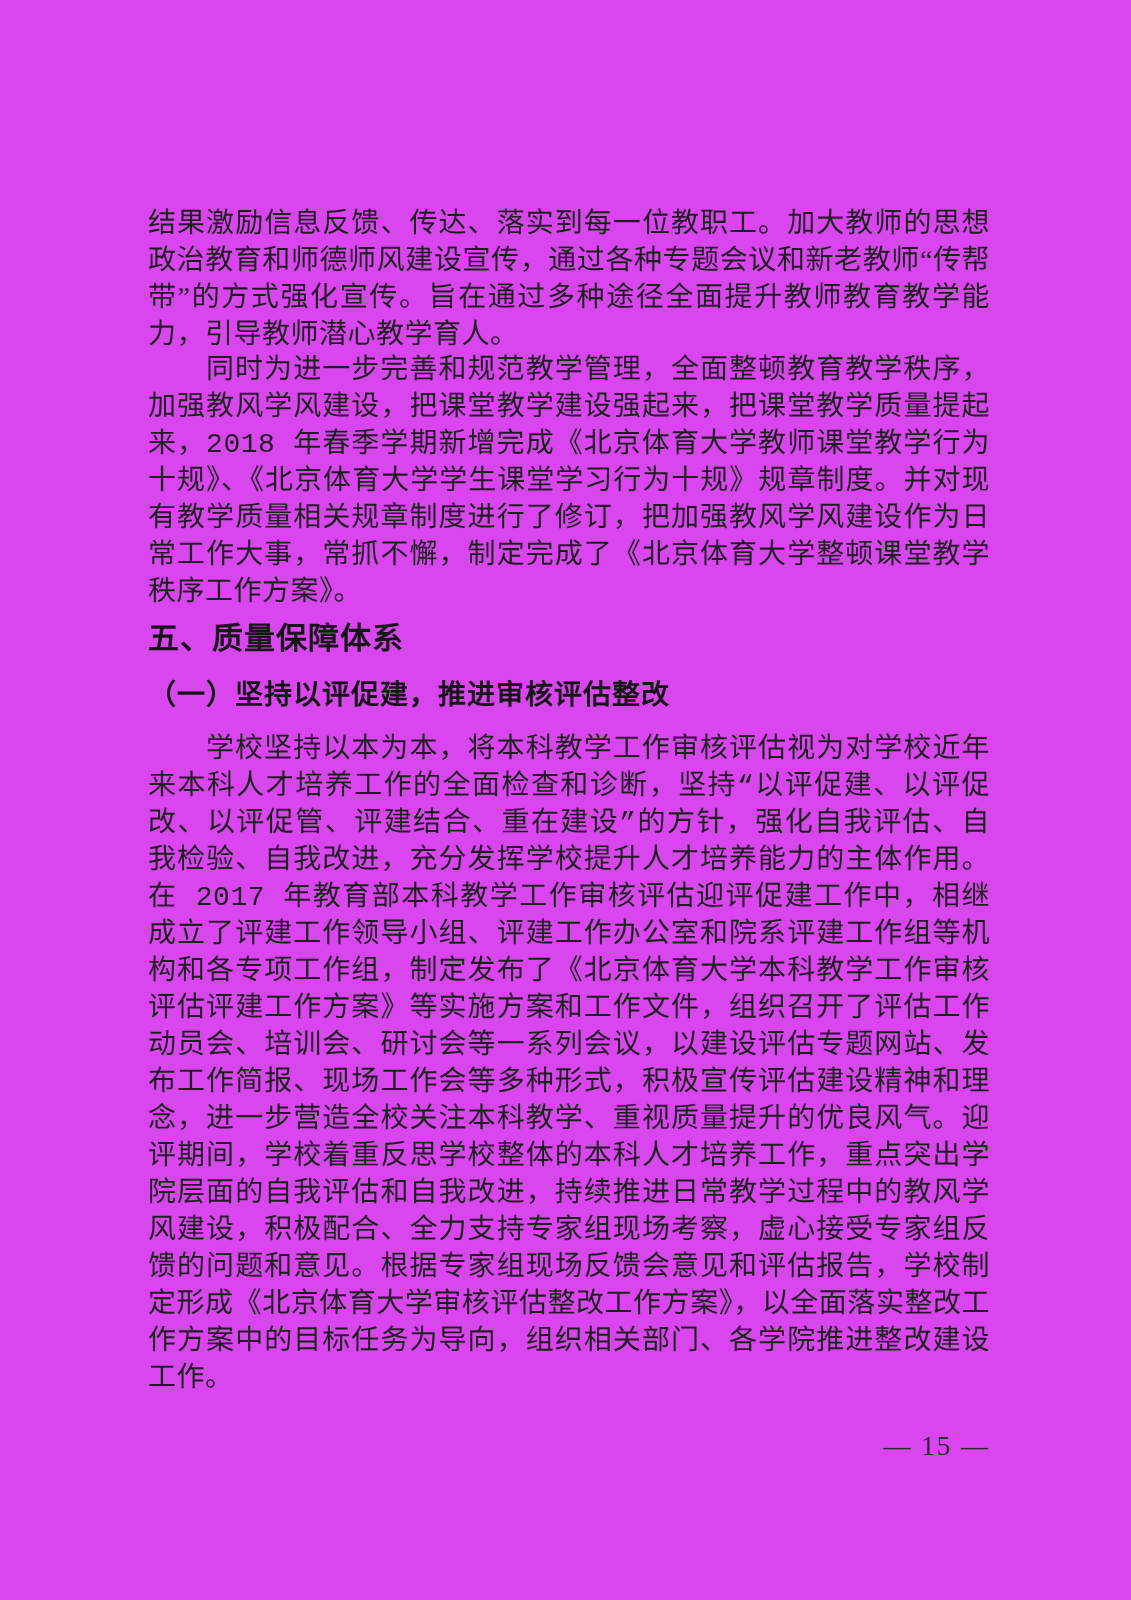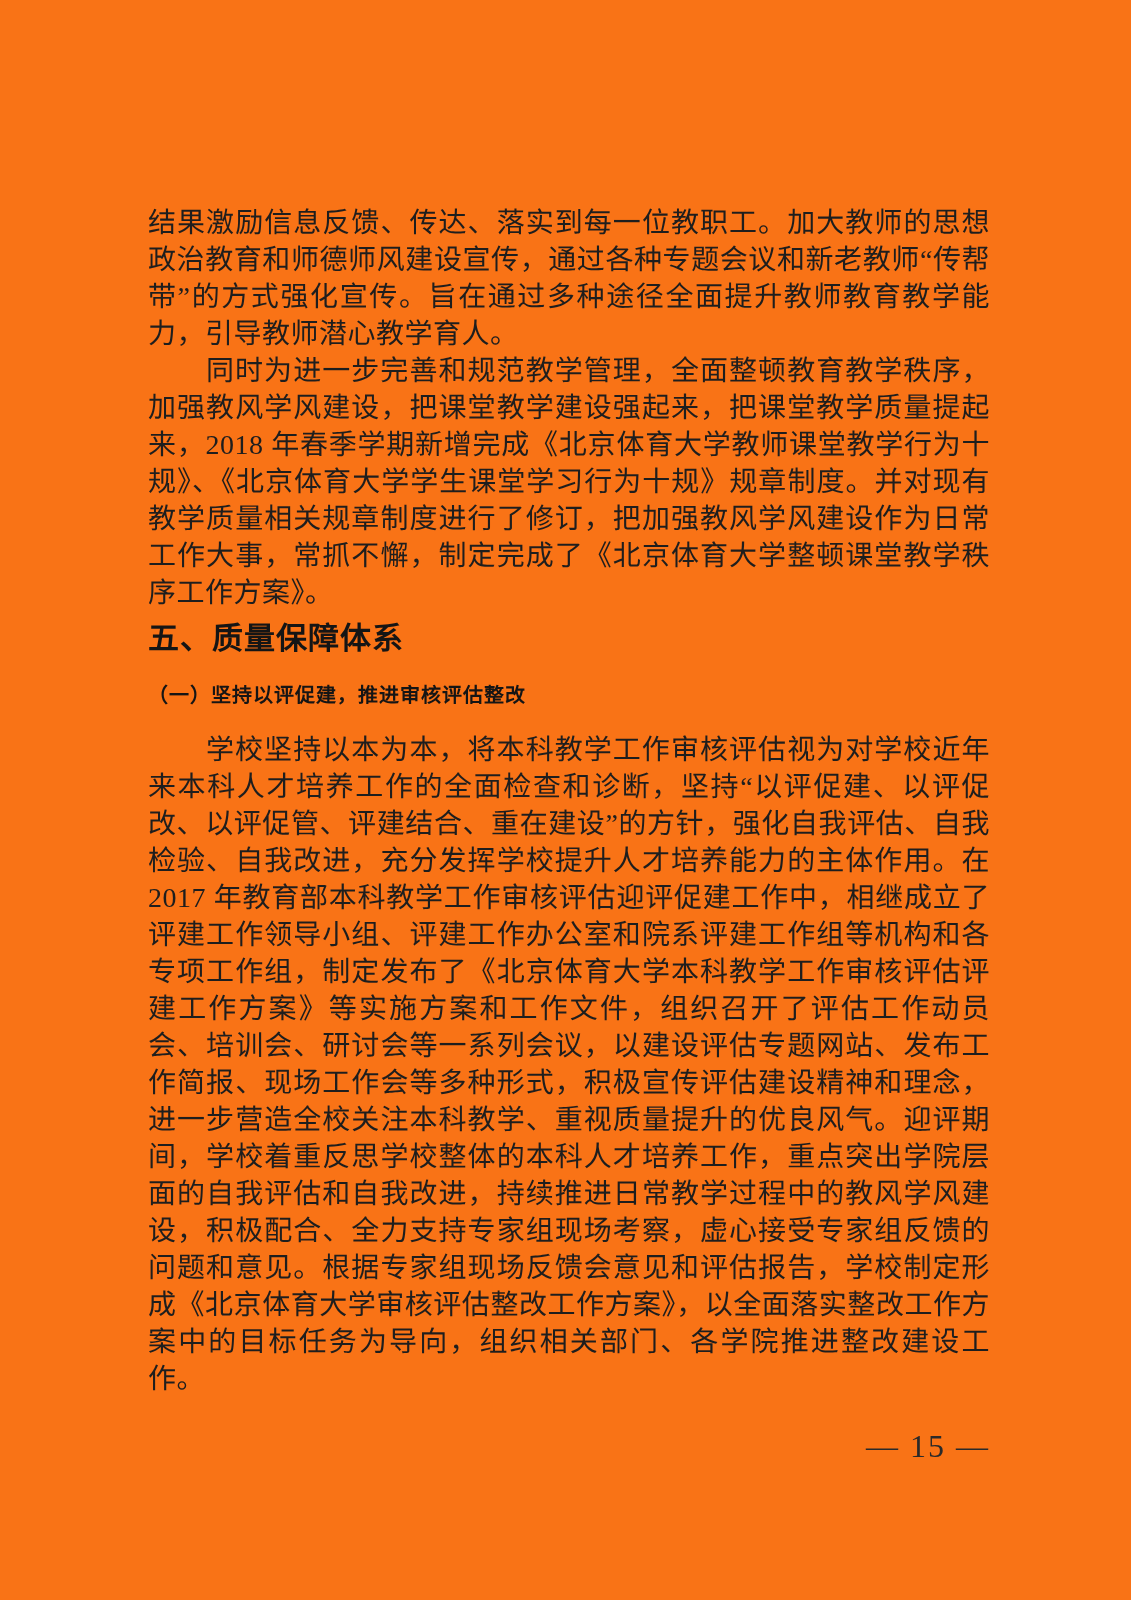--- a/index.html
+++ b/index.html
@@ -4,64 +4,65 @@
 <style>
   html, body {
     margin: 0;
     padding: 0;
     background: #ffffff;
   }
   .page {
     position: relative;
     width: 1131px;
     height: 1600px;
-    background: #f97316;
+    background: #d946ef;
     overflow: hidden;
     font-family: "Liberation Serif", "DejaVu Serif", serif;
     color: #1e1e1e;
   }
   .content {
     position: absolute;
     left: 148px;
     top: 204px;
     width: 842px;
   }
   .body-para {
     margin: 0;
     font-size: 28px;
     line-height: 37px;
     text-align: justify;
     letter-spacing: 0.5px;
   }
   .indent {
     text-indent: 58px;
+    font-family: Liberation Mono, monospace;
   }
   .main-heading {
     margin: 8px 0 16px 0;
     font-family: Liberation Sans, sans-serif;
     font-weight: 700;
     font-size: 31px;
     line-height: 40px;
     color: #151515;
     letter-spacing: 1px;
   }
   .sub-heading {
     margin: 6px 0 16px 0;
     font-family: Liberation Sans, sans-serif;
     font-weight: 700;
-    font-size: 20px;
+    font-size: 28px;
     line-height: 40px;
     color: #151515;
     letter-spacing: 1px;
   }
   .page-number {
     position: absolute;
     top: 1430px;
     right: 141px;
-    font-size: 32px;
+    font-size: 27px;
     line-height: 32px;
     color: #2a2a2a;
     letter-spacing: 2px;
     font-family: "Liberation Serif", "DejaVu Serif", serif;
   }
 </style>
 </head>
 <body>
 
 <div class="page">

